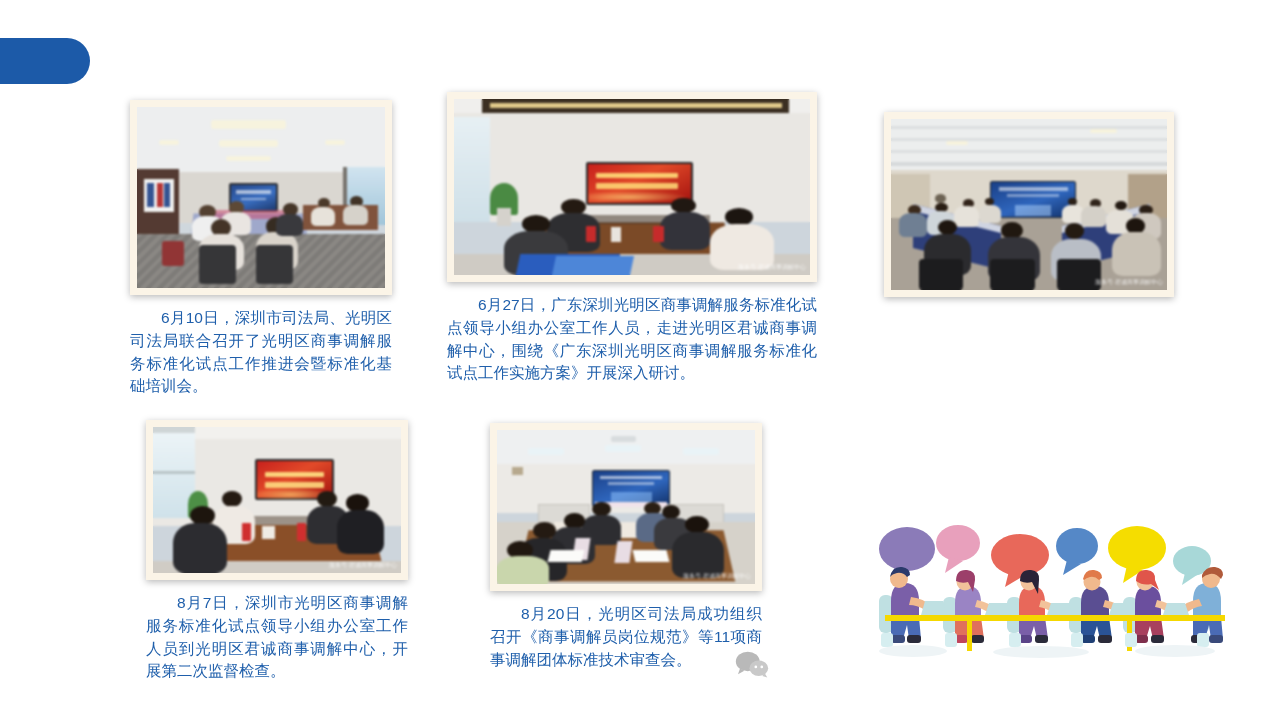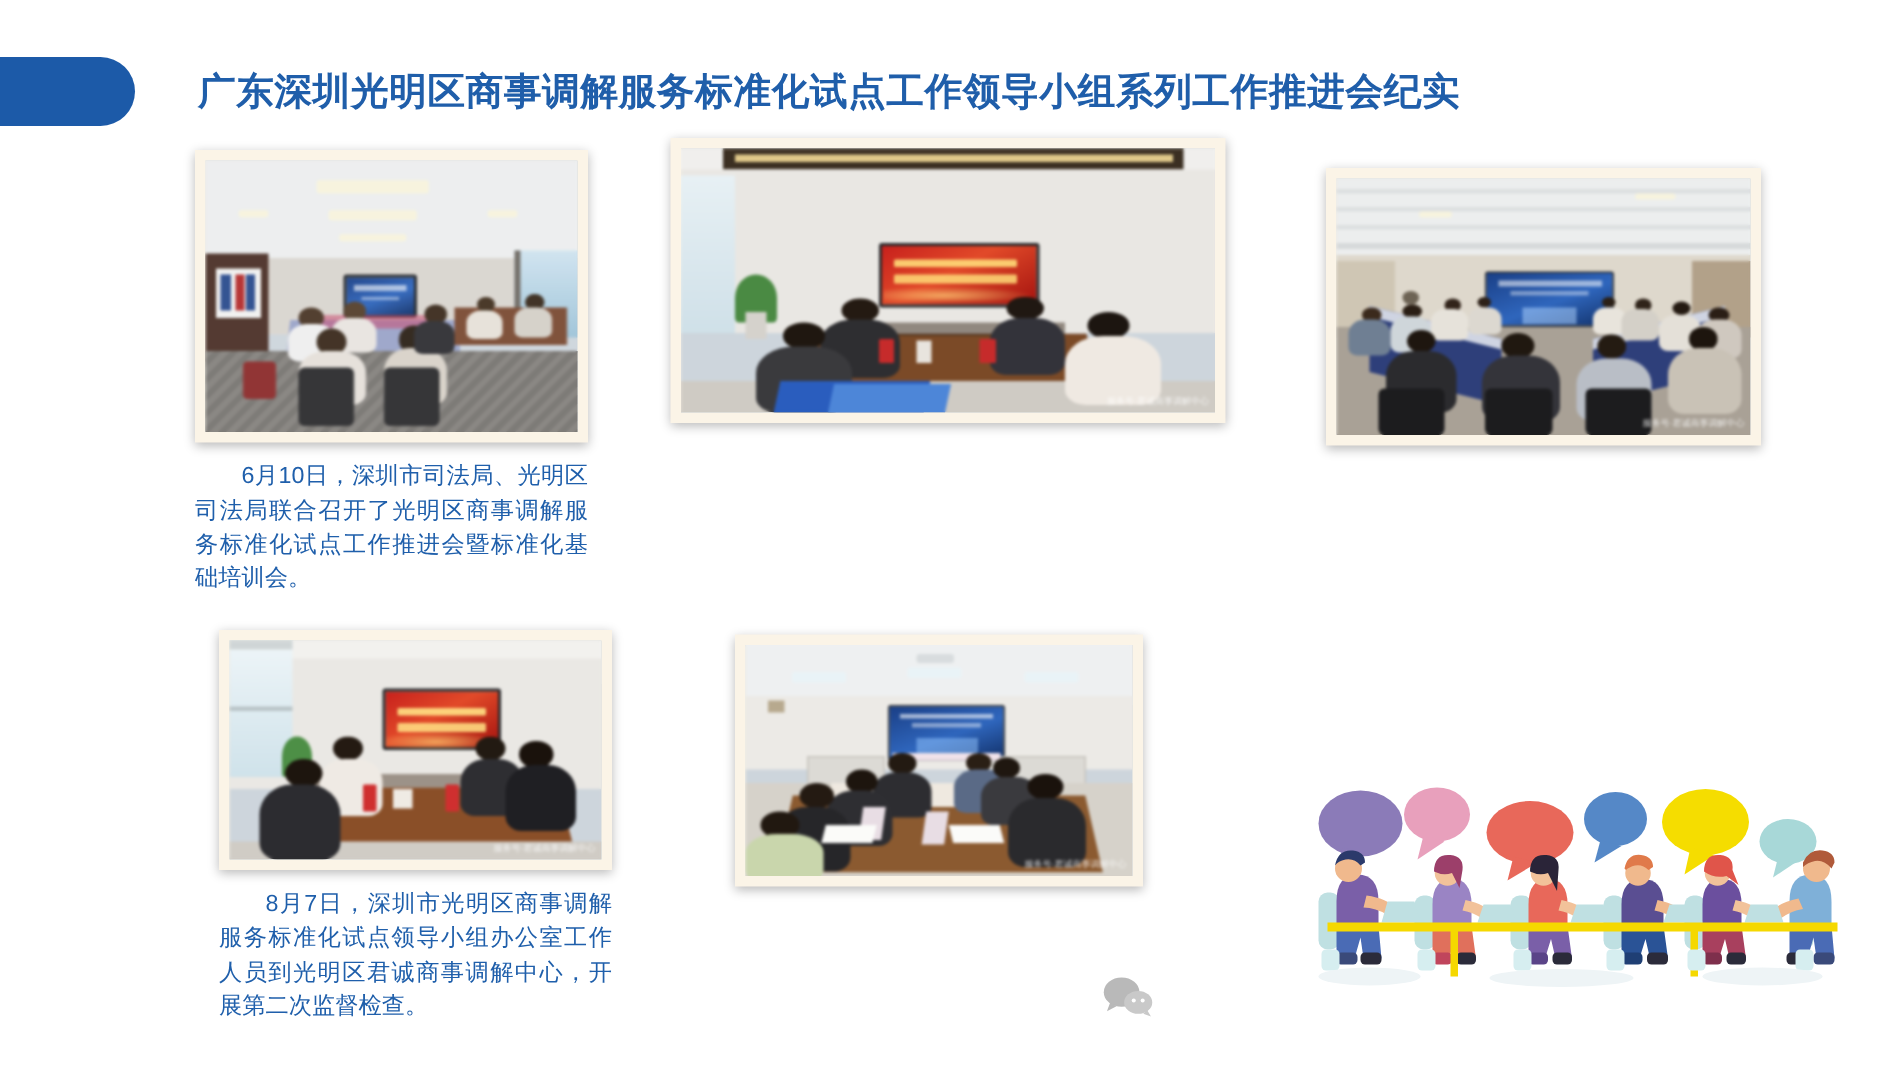--- a/index.html
+++ b/index.html
@@ -96,21 +96,20 @@
     white-space: nowrap;
   }
   .wm-icon { width: 34px; height: 28px; flex: none; }
 </style>
 </head>
 <body>
 
 <div class="slide">
 
   <div class="header-pill"></div>
-  <div class="header-title">广东深圳光明区商事调解服务标准化试点工作领导小组系列工作推进会纪实</div>
 
   <div class="card" id="card1">
     <div class="photo-frame">
       <div class="photo">
         <div class="ceil" style="height:42%;background:#eceeef"></div>
         <div class="lightpanel" style="left:30%;top:7%;width:30%;height:5%"></div>
         <div class="lightpanel" style="left:33%;top:18%;width:24%;height:4%"></div>
         <div class="lightpanel" style="left:36%;top:27%;width:18%;height:3%"></div>
         <div class="lightpanel" style="left:9%;top:18%;width:8%;height:3%"></div>
         <div class="lightpanel" style="left:76%;top:18%;width:8%;height:3%"></div>
@@ -180,20 +179,21 @@
         <div class="person" style="left:72%;top:71%;width:18%;height:26%;background:#efe9e2"></div>
         <div class="sc" style="left:37%;top:72%;width:3%;height:9%;background:#c62b2b;border-radius:1px"></div>
         <div class="sc" style="left:56%;top:72%;width:3%;height:9%;background:#c62b2b;border-radius:1px"></div>
         <div class="sc" style="left:44%;top:73%;width:3%;height:8%;background:#e8e4de"></div>
         <div class="sc" style="left:18%;bottom:0;width:28%;height:12%;background:#2a5dbe;transform:skewX(-12deg)"></div>
         <div class="sc" style="left:28%;bottom:0;width:22%;height:11%;background:#4d86d8;transform:skewX(-12deg)"></div>
         <div class="photowm">服务号·君诚商事调解中心</div>
         <div class="blurlayer"></div>
       </div>
     </div>
+    <div class="caption">6月27日，广东深圳光明区商事调解服务标准化试点领导小组办公室工作人员，走进光明区君诚商事调解中心，围绕《广东深圳光明区商事调解服务标准化试点工作实施方案》开展深入研讨。</div>
   </div>
 
   <div class="card" id="card3">
     <div class="photo-frame">
       <div class="photo">
         <div class="ceil" style="height:34%;background:#eceeee"></div>
         <div class="sc" style="left:0;top:4%;width:100%;height:2%;background:#dcdfe0"></div>
         <div class="sc" style="left:0;top:11%;width:100%;height:2%;background:#dcdfe0"></div>
         <div class="sc" style="left:0;top:18%;width:100%;height:2%;background:#dcdfe0"></div>
         <div class="sc" style="left:0;top:25%;width:100%;height:2.5%;background:#d6d9da"></div>
@@ -315,20 +315,21 @@
         <div class="head" style="left:4%;top:72%;width:10%;height:12%;background:#211810"></div>
         <div class="person" style="left:0;top:82%;width:20%;height:20%;background:#c9d6ac"></div>
         <div class="sc" style="left:30%;top:70%;width:6%;height:14%;background:#e8dde4;transform:skewX(-8deg)"></div>
         <div class="sc" style="left:46%;top:72%;width:6%;height:14%;background:#e8dde4;transform:skewX(-8deg)"></div>
         <div class="sc" style="left:20%;top:78%;width:13%;height:8%;background:#fbfbf9;transform:skewX(-14deg)"></div>
         <div class="sc" style="left:53%;top:78%;width:13%;height:8%;background:#fbfbf9;transform:skewX(14deg)"></div>
         <div class="photowm">服务号·君诚商事调解中心</div>
         <div class="blurlayer"></div>
       </div>
     </div>
+    <div class="caption">8月20日，光明区司法局成功组织召开《商事调解员岗位规范》等11项商事调解团体标准技术审查会。</div>
   </div>
 
   <div class="illus">
     <svg viewBox="0 0 400 160" width="400" height="160" xmlns="http://www.w3.org/2000/svg">
 
       <g>
         <ellipse cx="52" cy="44" rx="28" ry="22" fill="#8b7bb8"></ellipse>
         <path d="M40 60 L36 78 L56 64 Z" fill="#8b7bb8"></path>
       </g>
       <g>

